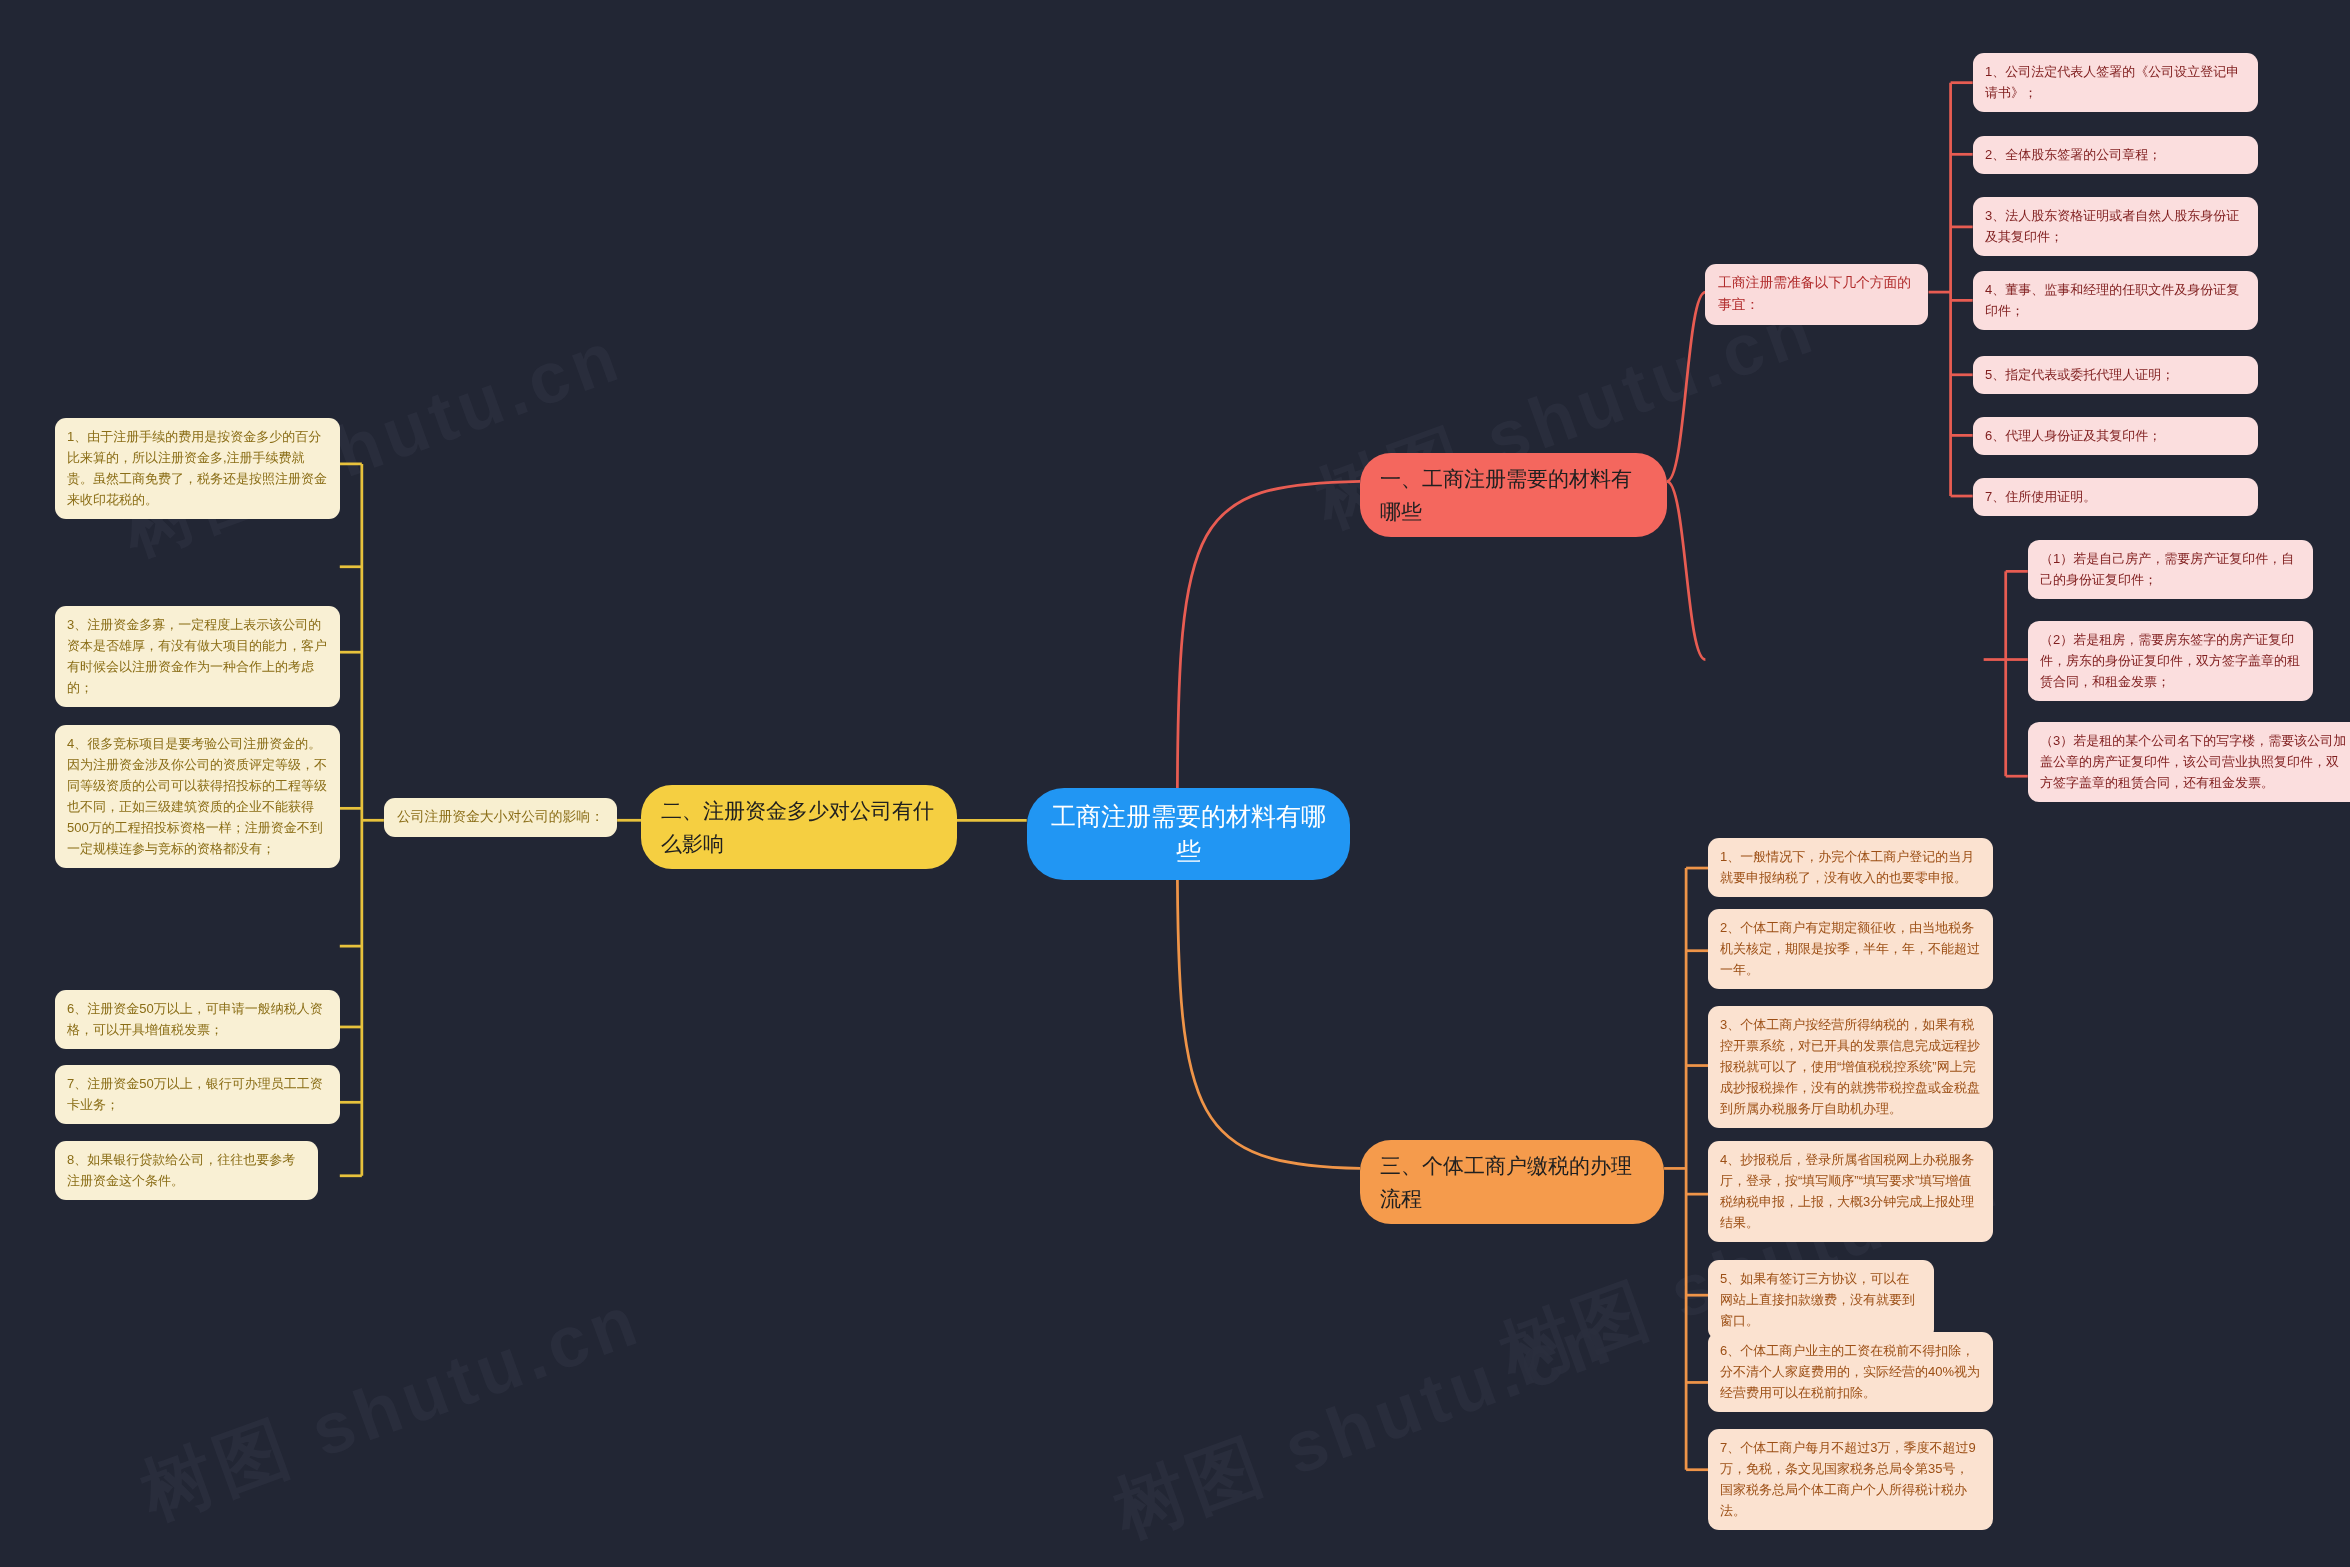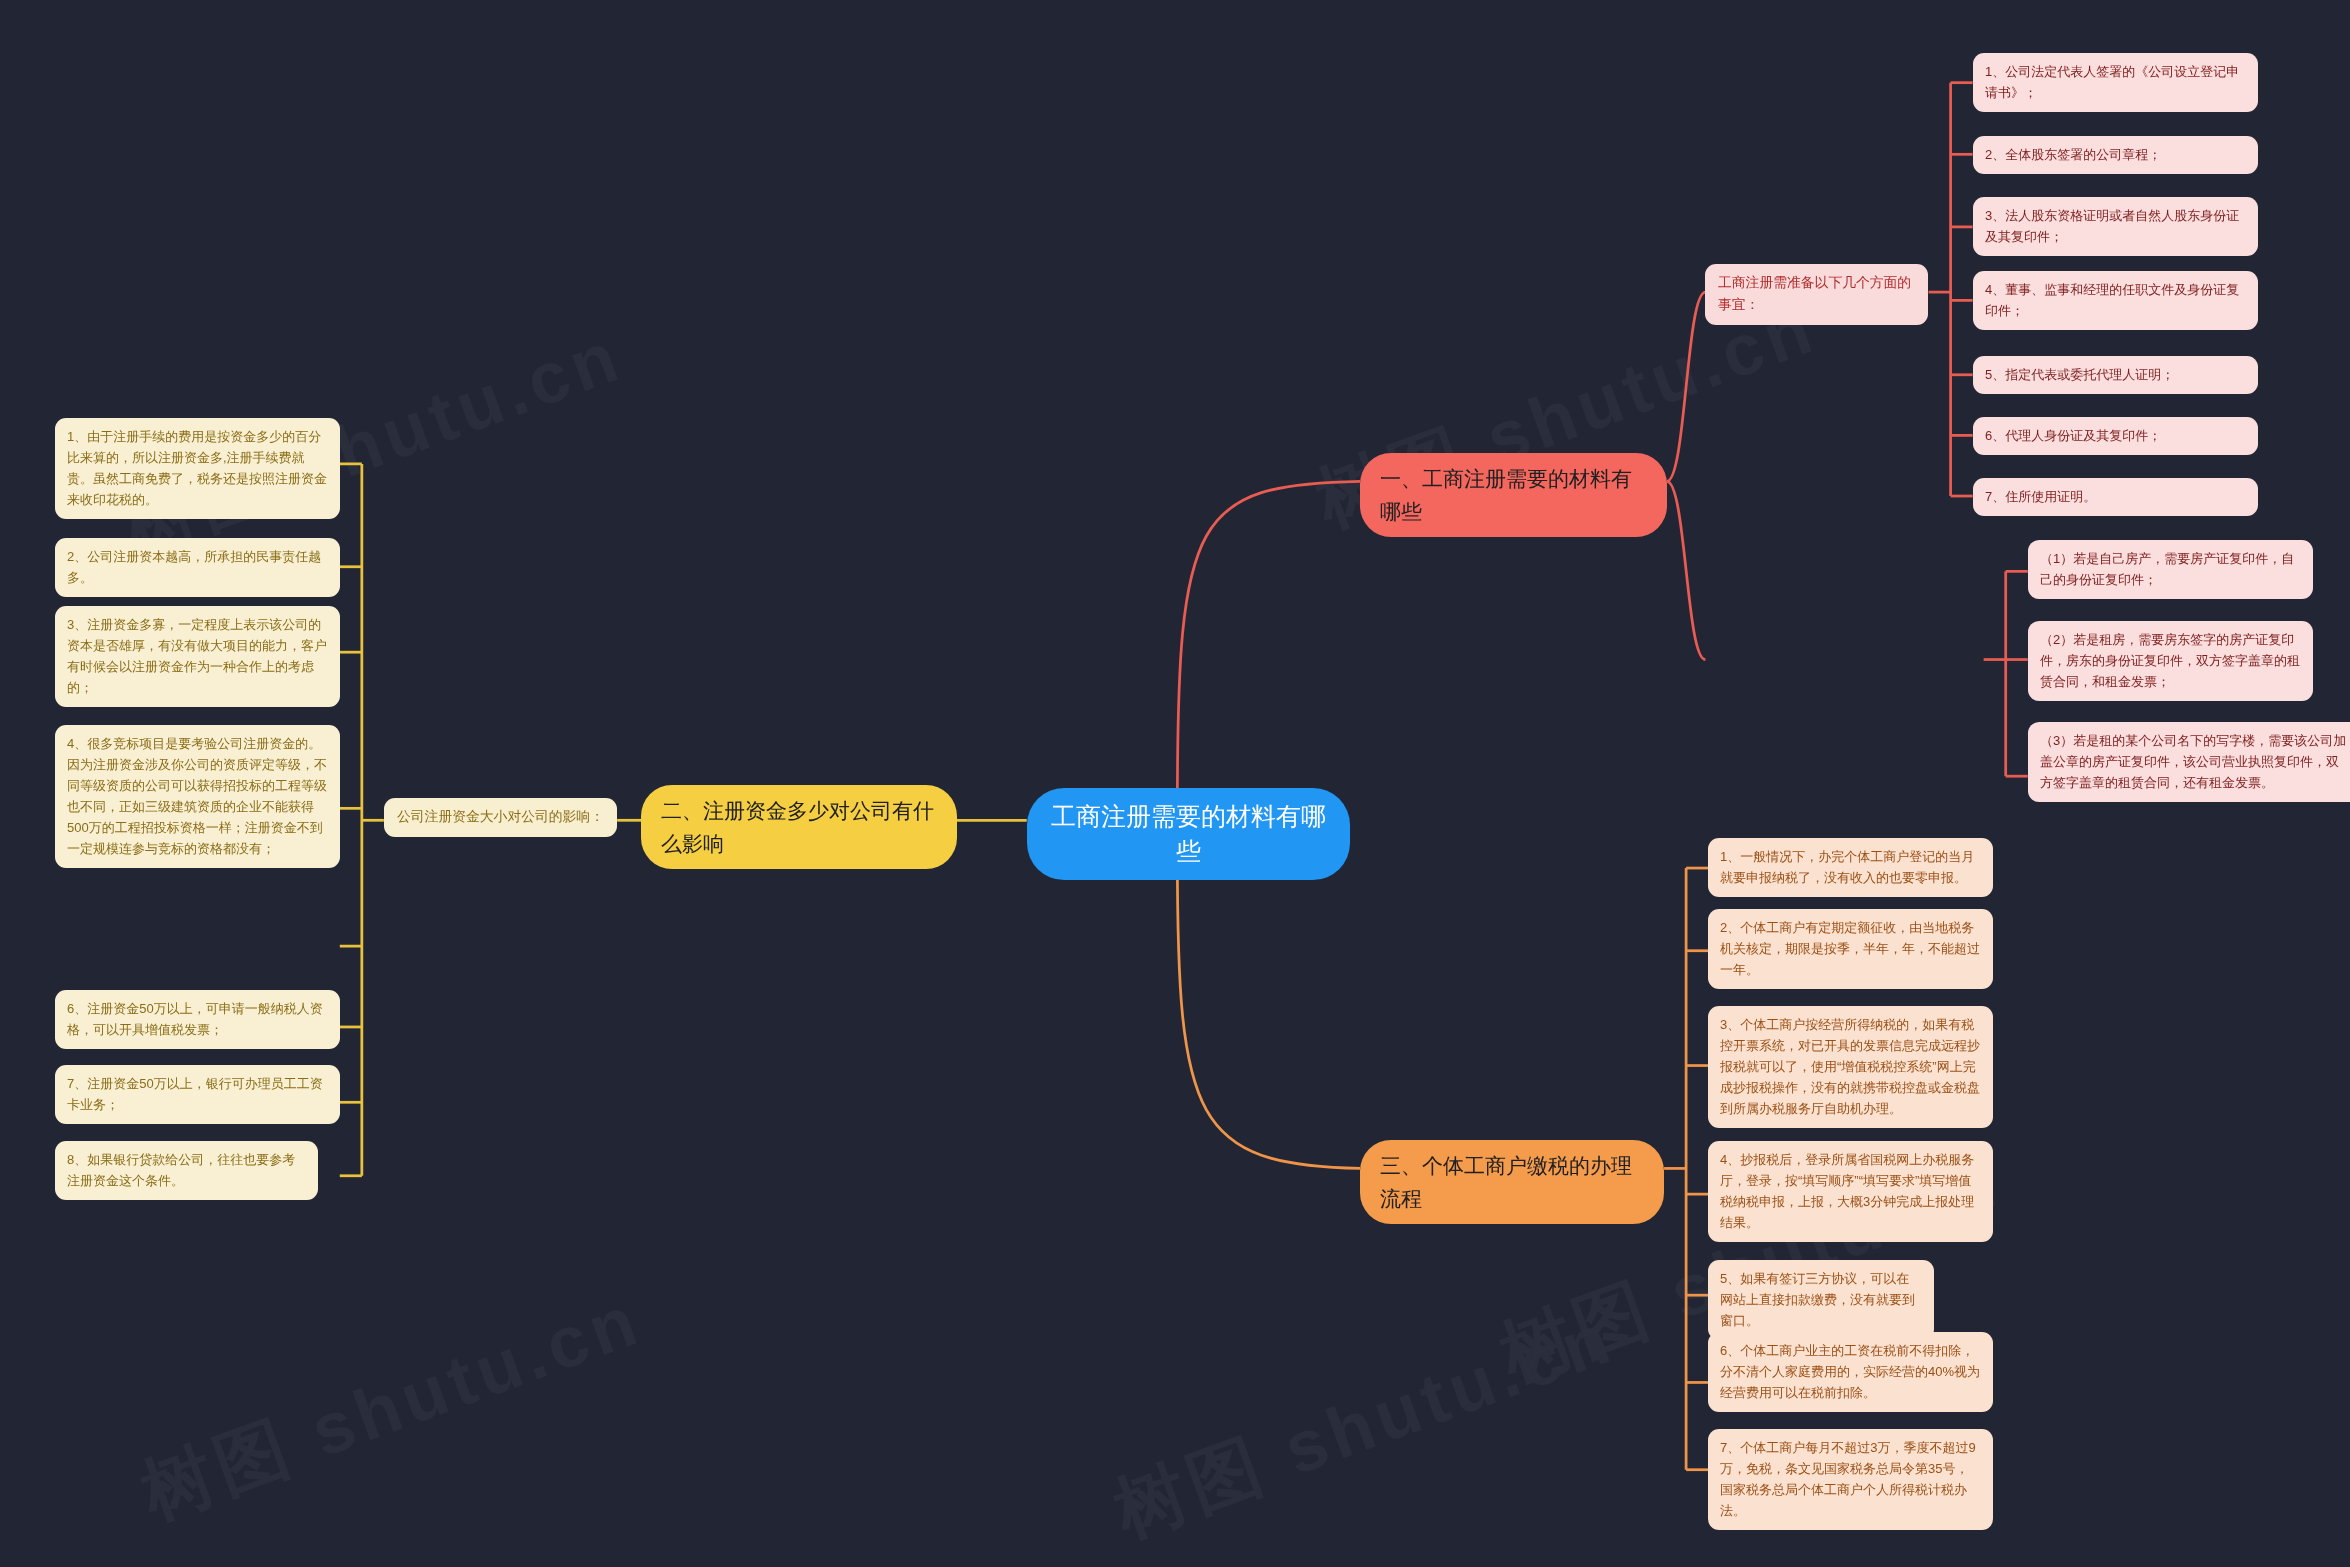--- a/index.html
+++ b/index.html
@@ -149,23 +149,20 @@
     <span class="txt">二、注册资金多少对公司有什么影响</span>
   </div>
 
   <div class="node sub yellow" style="left:384px;top:798px;width:233px;">
     <span class="txt">公司注册资金大小对公司的影响：</span>
   </div>
 
   <div class="node leaf yellow" style="left:55px;top:418px;width:285px;">
     <span class="txt">1、由于注册手续的费用是按资金多少的百分比来算的，所以注册资金多,注册手续费就贵。虽然工商免费了，税务还是按照注册资金来收印花税的。</span>
     </div>
-  <div class="node leaf yellow" style="left:55px;top:538px;width:285px;">
-    <span class="txt">2、公司注册资本越高，所承担的民事责任越多。</span>
-    </div>
   <div class="node leaf yellow" style="left:55px;top:606px;width:285px;">
     <span class="txt">3、注册资金多寡，一定程度上表示该公司的资本是否雄厚，有没有做大项目的能力，客户有时候会以注册资金作为一种合作上的考虑的；</span>
     </div>
   <div class="node leaf yellow" style="left:55px;top:725px;width:285px;">
     <span class="txt">4、很多竞标项目是要考验公司注册资金的。因为注册资金涉及你公司的资质评定等级，不同等级资质的公司可以获得招投标的工程等级也不同，正如三级建筑资质的企业不能获得500万的工程招投标资格一样；注册资金不到一定规模连参与竞标的资格都没有；</span>
     </div>
   <div class="node leaf yellow" style="left:55px;top:990px;width:285px;">
     <span class="txt">6、注册资金50万以上，可申请一般纳税人资格，可以开具增值税发票；</span>
     </div>
   <div class="node leaf yellow" style="left:55px;top:1065px;width:285px;">

